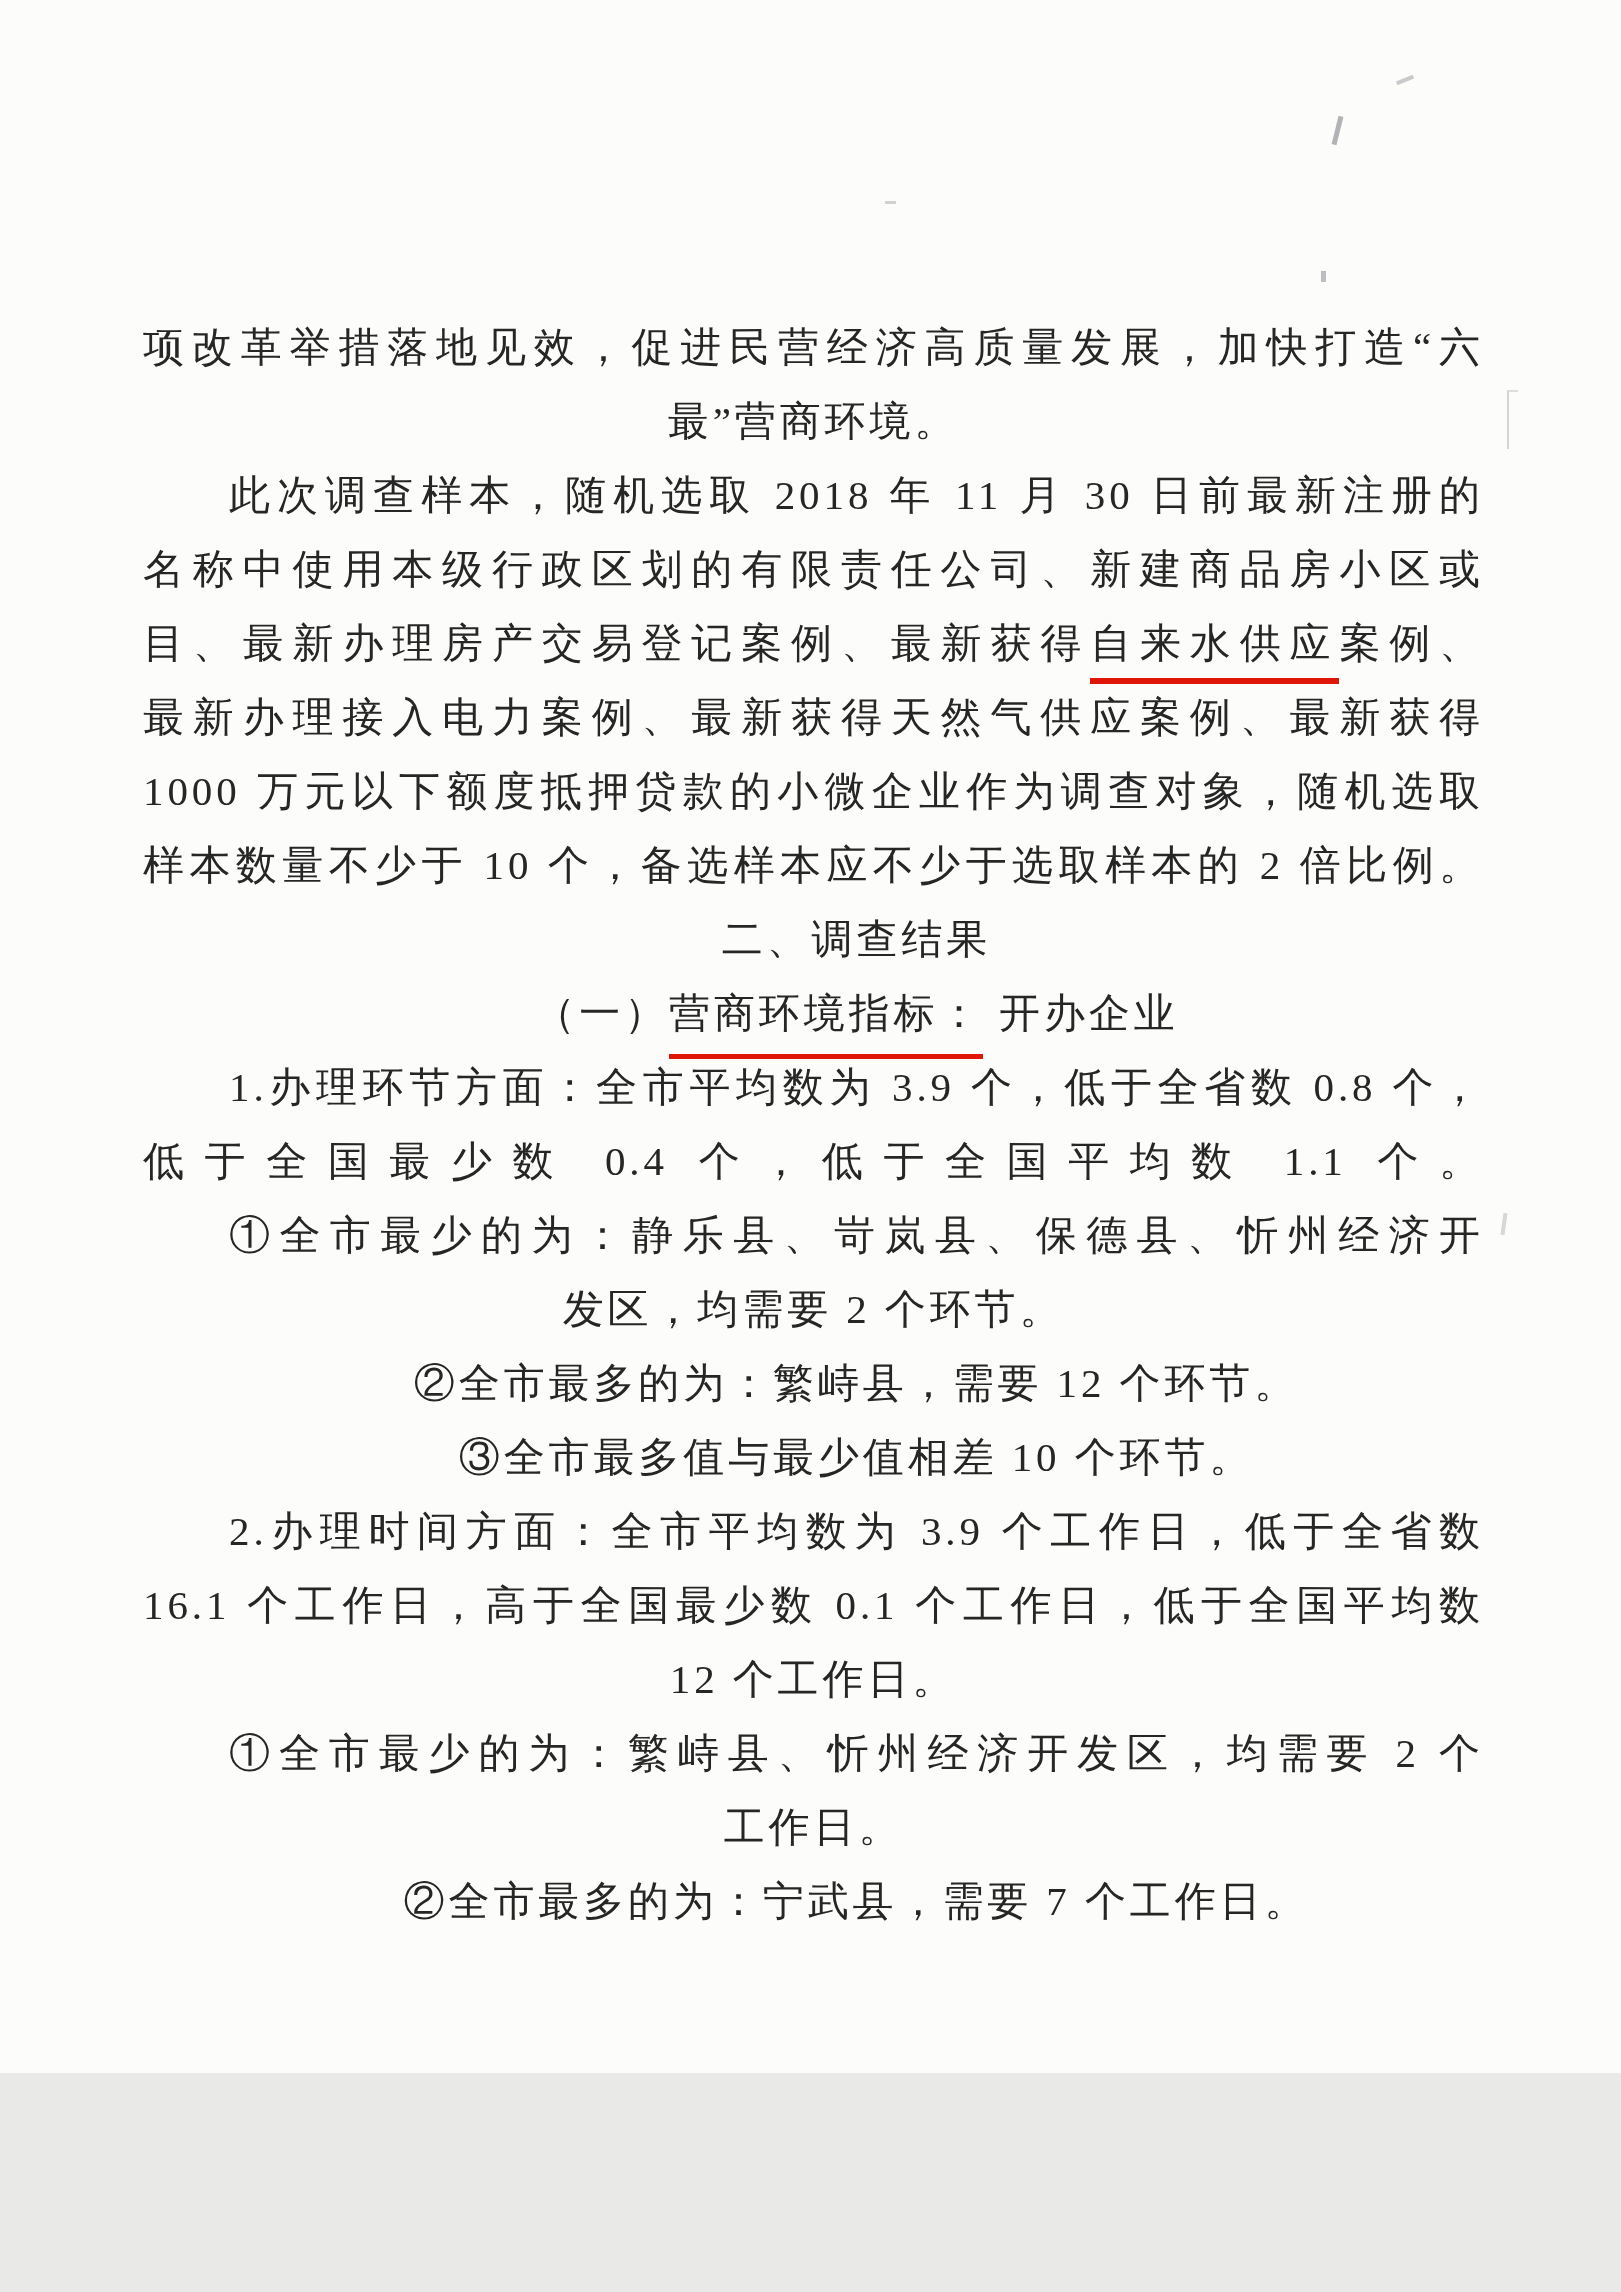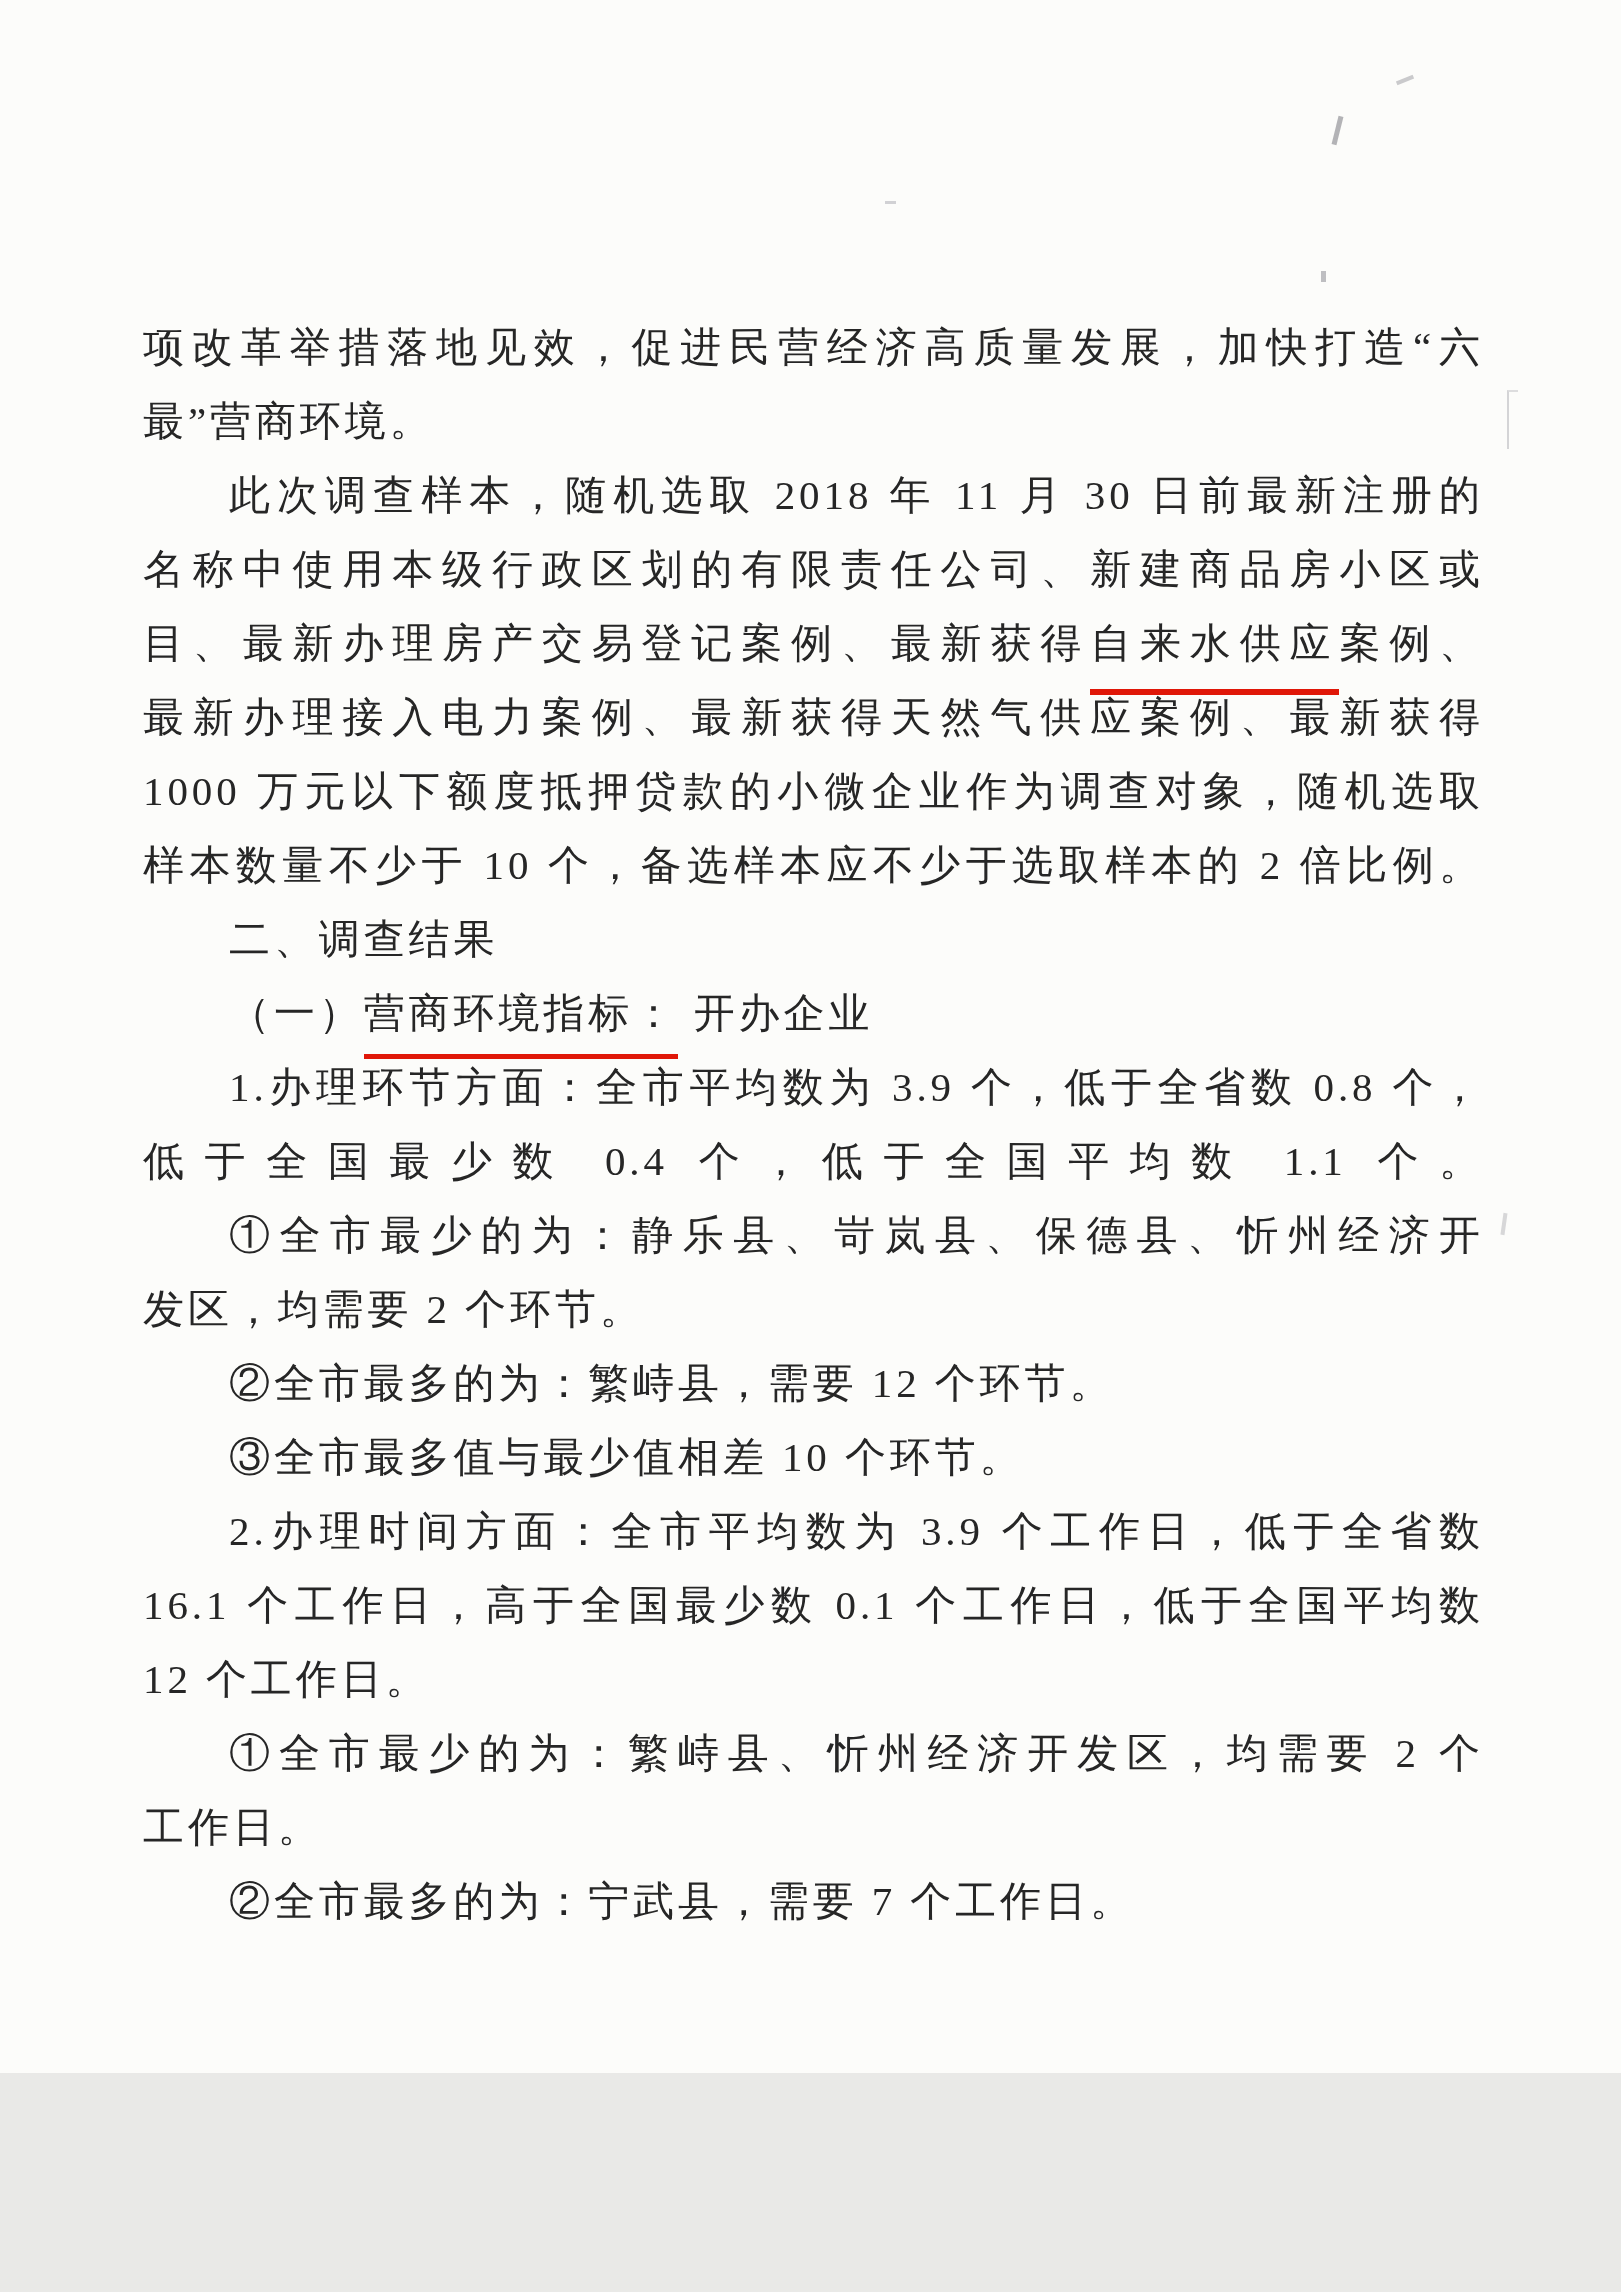--- a/index.html
+++ b/index.html
@@ -22,38 +22,39 @@
     left: 143px;
     top: 310px;
     width: 1341px;
   }
   .line {
     height: 74px;
     line-height: 74px;
     font-size: 41px;
     letter-spacing: 3.9px;
     white-space: pre-wrap;
+    text-align: center;
   }
   .justify {
     text-align: justify;
     text-align-last: justify;
   }
   .indent {
     text-indent: 86px;
   }
   .bold {
     font-weight: normal;
   }
   .red-underline {
     border-bottom: 5.9px solid var(--accent-red, #e01708);
     padding-bottom: 18px;
   }
   .red-underline-2 {
     border-bottom: 6.9px solid var(--accent-red, #e01708);
-    padding-bottom: 23px;
+    padding-bottom: 12px;
   }
   .gap-left {
     margin-left: 15.7px;
   }
   .page-number {
     position: absolute;
     left: 143px;
     top: 2086px;
     font-size: 33px;
     letter-spacing: 5.9px;

